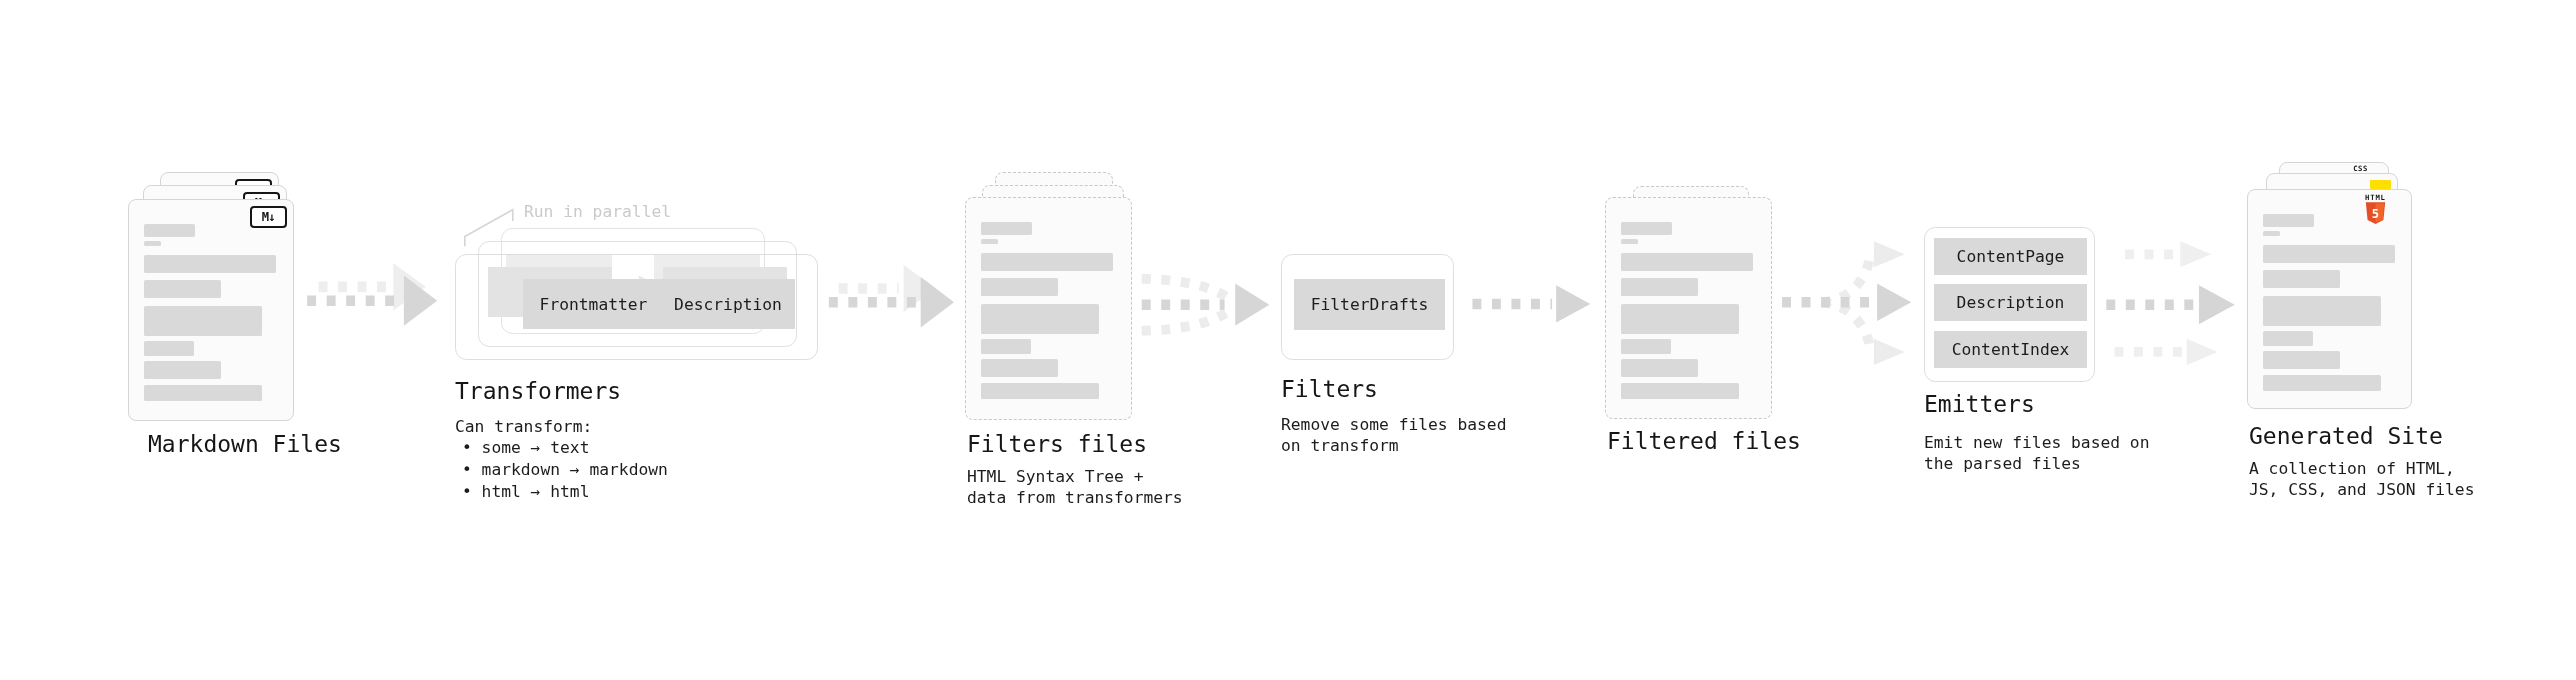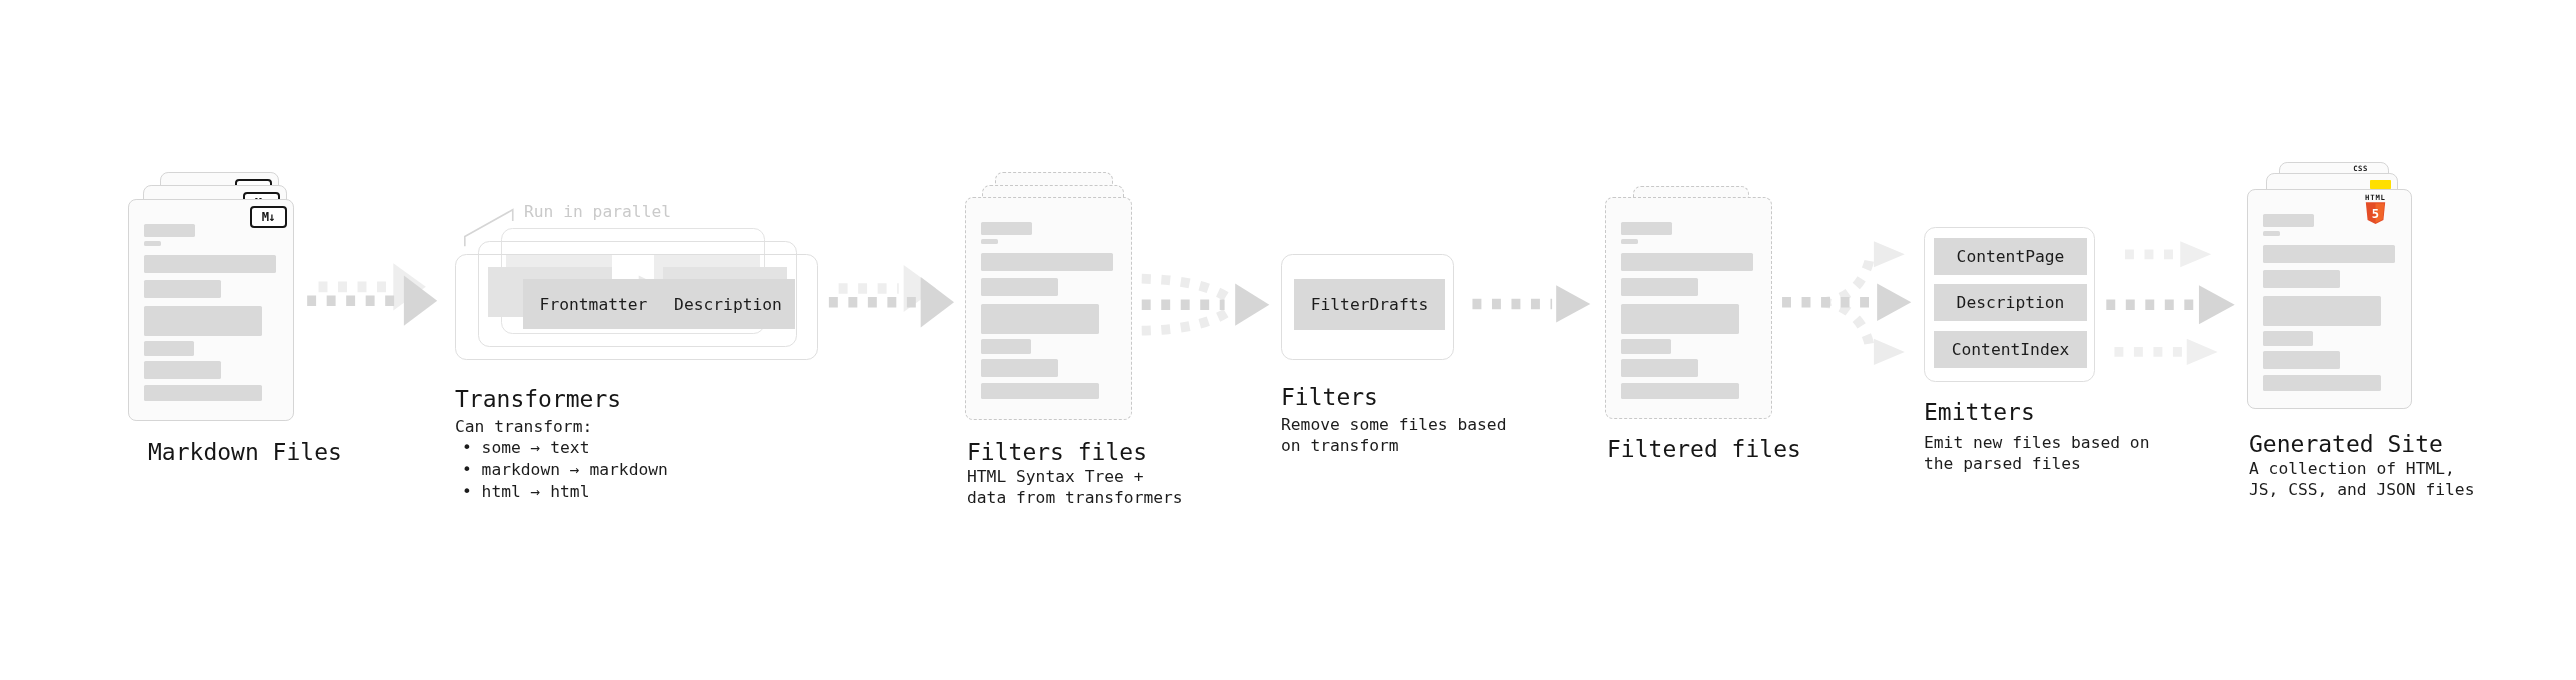--- a/index.html
+++ b/index.html
@@ -35,21 +35,21 @@
   .obox.filled{background:#ffffff;}
   .btn{
     position:absolute;background:#d9d9d9;border-radius:0;box-sizing:border-box;
     display:flex;align-items:center;justify-content:center;
     font-size:16.3px;color:#1c1c1c;white-space:nowrap;
   }
   .btn.ghost1{background:#e3e3e3;}
   .btn.ghost2{background:#ededed;}
 
   
-  .stage-title{position:absolute;font-size:23px;line-height:24.4px;color:#161616;white-space:nowrap;margin-top:8px;}
+  .stage-title{position:absolute;font-size:23px;line-height:24.4px;color:#161616;white-space:nowrap;}
   .caption{position:absolute;font-size:16.3px;line-height:21px;color:#1c1c1c;white-space:nowrap;}
   .bullets{position:absolute;font-size:16.3px;line-height:22px;color:#1c1c1c;white-space:nowrap;}
   .note{position:absolute;font-size:16.3px;color:#cacaca;white-space:nowrap;}
 </style>
 </head>
 <body>
 
 <div class="canvas">
 
   <svg class="arrows" width="2576" height="681" viewBox="0 0 3170 838">

